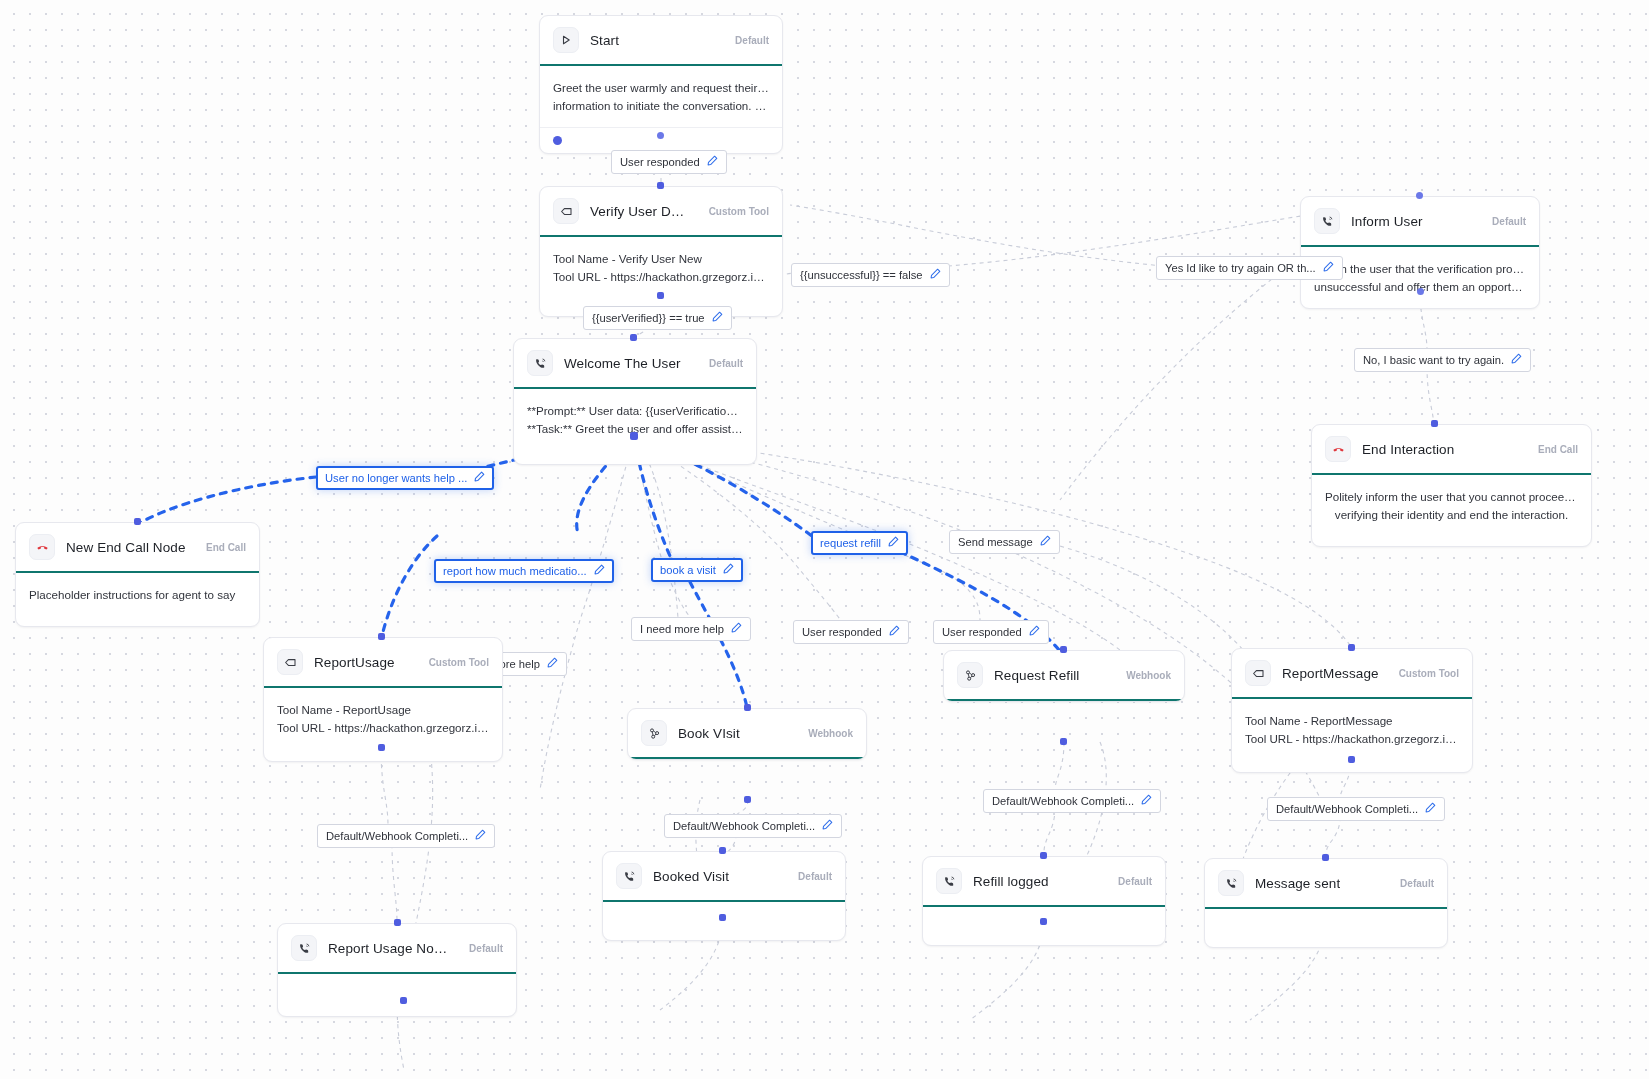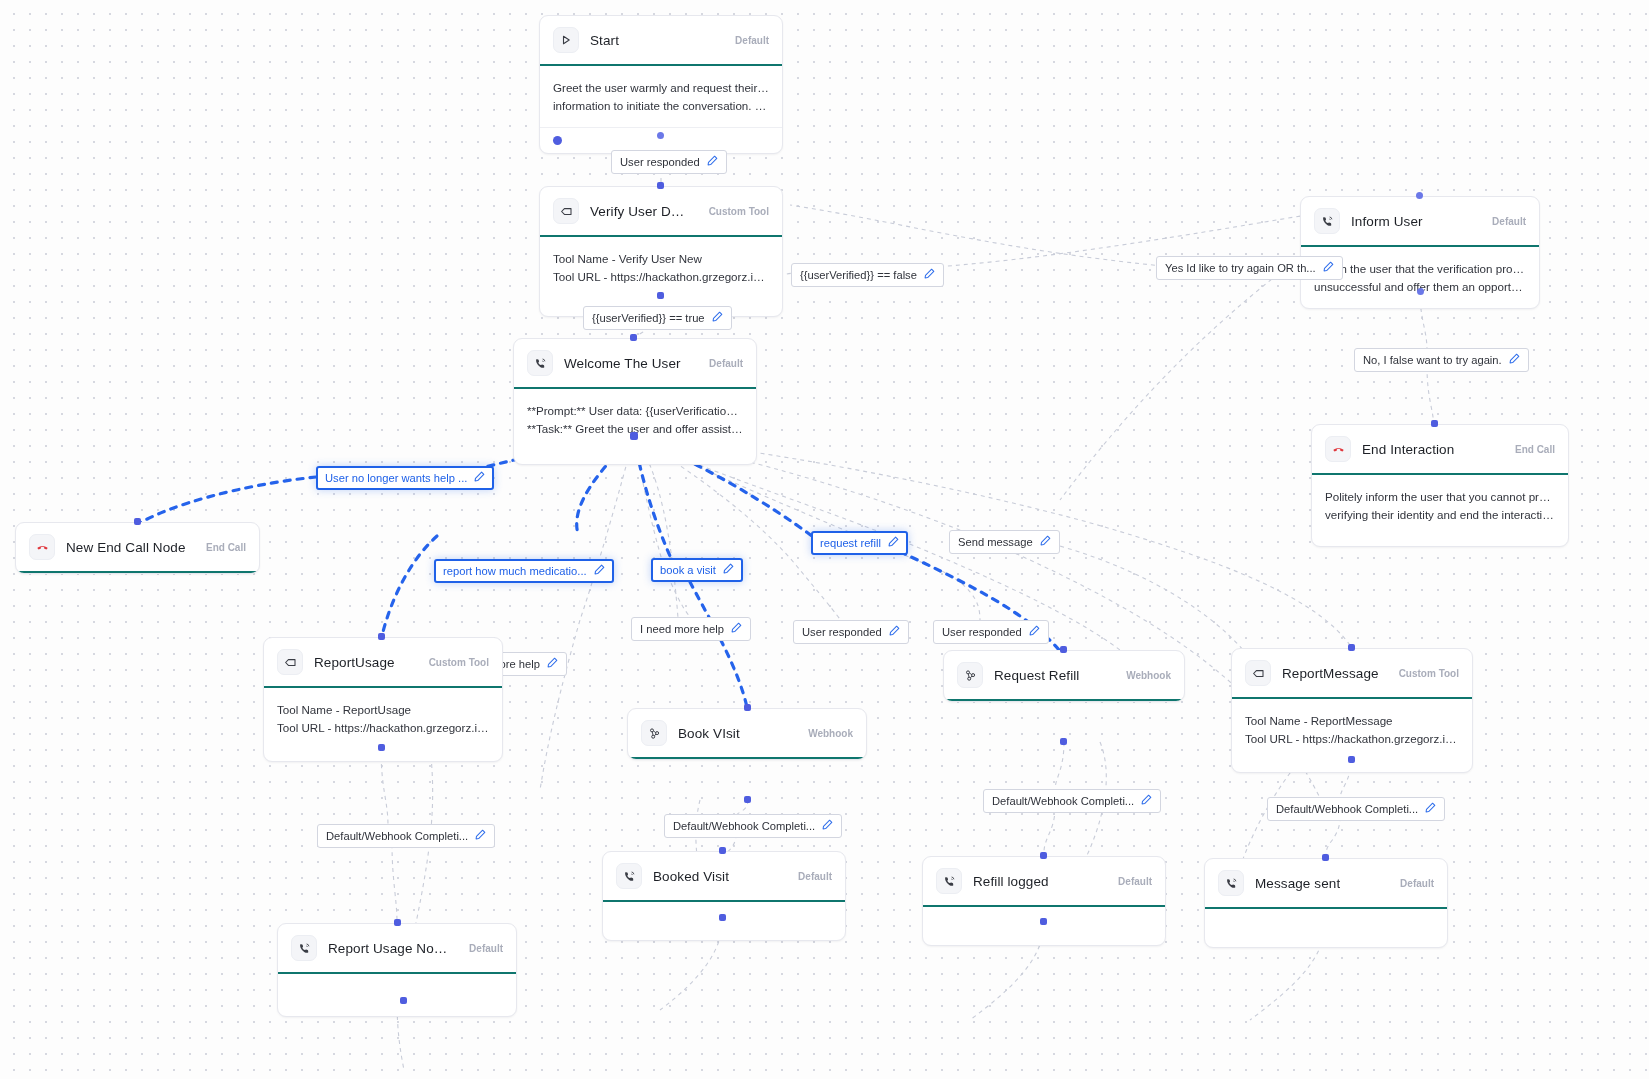--- a/index.html
+++ b/index.html
@@ -275,21 +275,21 @@
       <span class="node-badge">Default</span>
     </div>
     <div class="node-body" style="padding-bottom:26px;">
       <div class="line">**Prompt:** User data: {{userVerificationMessage}}</div>
       <div class="line">**Task:** Greet the user and offer assistance with variou...</div>
     </div>
   </div>
   <span class="port sq" style="left:630px; top:334px;"></span>
   <span class="port sq lg" style="left:630px; top:432px;"></span>
 
-  <div class="node" style="left:1311px; top:424px; width:258px;">
+  <div class="node" style="left:1311px; top:424px; width:281px;text-align:center;">
     <div class="node-head">
       <span class="node-icon">
         <svg width="13" height="13" viewBox="0 0 13 13">
             <path d="M1.3 6.9 C3.3 4.7 9.7 4.7 11.7 6.9 L10.5 8.5 L8.3 7.7 L8.1 6.3 C7.0 5.9 6.0 5.9 4.9 6.3 L4.7 7.7 L2.5 8.5 Z" fill="#e0383e"></path>
           </svg>
       </span>
       <span class="node-title">End Interaction</span>
       <span class="node-badge">End Call</span>
     </div>
     <div class="node-body" style="padding-bottom:22px;">
@@ -301,20 +301,23 @@
 
   <div class="node" style="left:15px; top:522px; width:245px;">
     <div class="node-head">
       <span class="node-icon">
         <svg width="13" height="13" viewBox="0 0 13 13">
             <path d="M1.3 6.9 C3.3 4.7 9.7 4.7 11.7 6.9 L10.5 8.5 L8.3 7.7 L8.1 6.3 C7.0 5.9 6.0 5.9 4.9 6.3 L4.7 7.7 L2.5 8.5 Z" fill="#e0383e"></path>
           </svg>
       </span>
       <span class="node-title">New End Call Node</span>
       <span class="node-badge">End Call</span>
+    </div>
+    <div class="node-body" style="padding-bottom:22px;">
+      <div class="line">Placeholder instructions for agent to say</div>
     </div>
   </div>
   <span class="port sq" style="left:134px; top:518px;"></span>
 
   <div class="node" style="left:263px; top:637px; width:240px;">
     <div class="node-head">
       <span class="node-icon">
         <svg width="13" height="13" viewBox="0 0 13 13">
             <path d="M1.6 6.5 L4.4 3.6 L11 3.6 L11 9.4 L4.4 9.4 Z" fill="none" stroke="#3a3d45" stroke-width="1.05" stroke-linejoin="round"></path>
           </svg>
@@ -452,21 +455,21 @@
   <div class="edge-label" style="left:611px; top:150px;">
     <span>User responded</span>
     <span class="pen">
       <svg width="11" height="11" viewBox="0 0 12 12">
           <path d="M8.3 1.3 L10.7 3.7 L4.0 10.4 L1.2 10.8 L1.6 8.0 Z" fill="none" stroke="#2f6eeb" stroke-width="1.1" stroke-linejoin="round"></path>
         </svg>
     </span>
   </div>
 
   <div class="edge-label" style="left:791px; top:263px;">
-    <span>{{userVerified}} == false</span>
+    <span>{{unsuccessful}} == false</span>
     <span class="pen">
       <svg width="11" height="11" viewBox="0 0 12 12">
           <path d="M8.3 1.3 L10.7 3.7 L4.0 10.4 L1.2 10.8 L1.6 8.0 Z" fill="none" stroke="#2f6eeb" stroke-width="1.1" stroke-linejoin="round"></path>
         </svg>
     </span>
   </div>
 
   <div class="edge-label" style="left:1156px; top:256px;">
     <span>Yes Id like to try again OR th...</span>
     <span class="pen">
@@ -479,21 +482,21 @@
   <div class="edge-label" style="left:583px; top:306px;">
     <span>{{userVerified}} == true</span>
     <span class="pen">
       <svg width="11" height="11" viewBox="0 0 12 12">
           <path d="M8.3 1.3 L10.7 3.7 L4.0 10.4 L1.2 10.8 L1.6 8.0 Z" fill="none" stroke="#2f6eeb" stroke-width="1.1" stroke-linejoin="round"></path>
         </svg>
     </span>
   </div>
 
   <div class="edge-label" style="left:1354px; top:348px;">
-    <span>No, I false want to try again.</span>
+    <span>No, I basic want to try again.</span>
     <span class="pen">
       <svg width="11" height="11" viewBox="0 0 12 12">
           <path d="M8.3 1.3 L10.7 3.7 L4.0 10.4 L1.2 10.8 L1.6 8.0 Z" fill="none" stroke="#2f6eeb" stroke-width="1.1" stroke-linejoin="round"></path>
         </svg>
     </span>
   </div>
 
   <div class="edge-label sel" style="left:316px; top:466px;">
     <span>User no longer wants help ...</span>
     <span class="pen">

